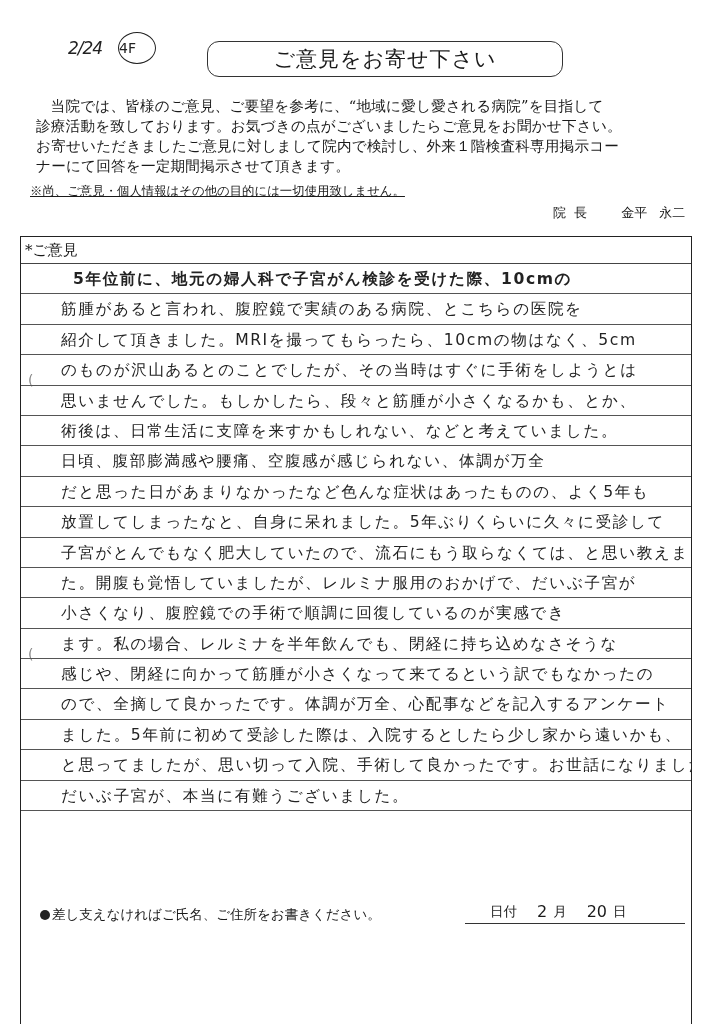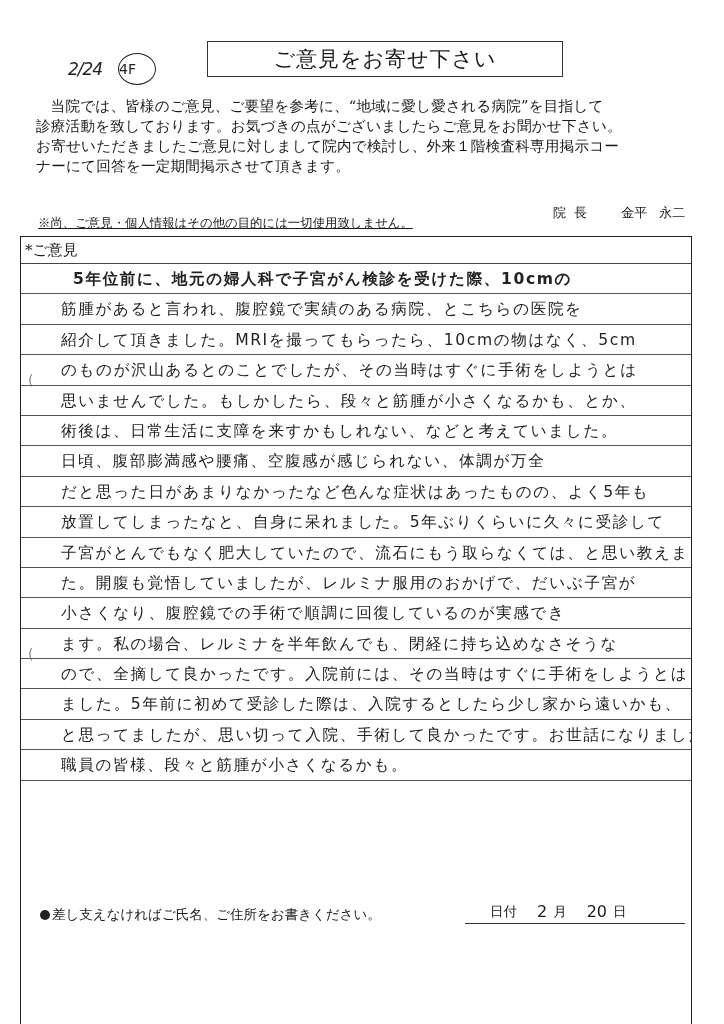--- a/index.html
+++ b/index.html
@@ -12,21 +12,20 @@
       height: 1024px;
       position: relative;
       overflow: hidden;
       font-family: "DejaVu Serif", "Liberation Serif", serif;
       color: #1a1a1a;
     }
     .annot {
       position: absolute;
       font-family: "DejaVu Sans", "Liberation Sans", sans-serif;
       color: #222;
-      margin-top: 21px;
     }
     .annot-date {
       left: 68px;
       top: 38px;
       font-size: 17px;
       font-style: italic;
       letter-spacing: -1px;
     }
     .annot-floor {
       left: 118px;
@@ -39,45 +38,44 @@
       line-height: 30px;
       text-align: left;
     }
     .title-box {
       position: absolute;
       left: 207px;
       top: 41px;
       width: 354px;
       height: 34px;
       border: 1.5px solid #333;
-      border-radius: 0;
+      border-radius: 12px;
       display: flex;
       align-items: center;
       justify-content: center;
       font-size: 21px;
       letter-spacing: 1px;
     }
     .intro {
       position: absolute;
       left: 36px;
       top: 96px;
       width: 672px;
       font-size: 14.6px;
       line-height: 20px;
       letter-spacing: 0.2px;
     }
     .intro p { margin: 0; }
     .intro .first-indent { text-indent: 1em; }
     .notice {
       position: absolute;
-      left: 38px;
+      left: 30px;
       top: 183px;
       font-size: 12.4px;
       text-decoration: underline;
-      margin-top: 32px;
     }
     .director {
       position: absolute;
       left: 553px;
       top: 204px;
       font-size: 13px;
       word-spacing: 8px;
     }
     .director .role { letter-spacing: 8px; margin-right: 14px; text-align: right; }
     .opinion-box {
@@ -188,24 +186,25 @@
   <div class="ruled-line">のものが沢山あるとのことでしたが、その当時はすぐに手術をしようとは</div>
   <div class="ruled-line">思いませんでした。もしかしたら、段々と筋腫が小さくなるかも、とか、</div>
   <div class="ruled-line">術後は、日常生活に支障を来すかもしれない、などと考えていました。</div>
   <div class="ruled-line">日頃、腹部膨満感や腰痛、空腹感が感じられない、体調が万全</div>
   <div class="ruled-line">だと思った日があまりなかったなど色んな症状はあったものの、よく5年も</div>
   <div class="ruled-line">放置してしまったなと、自身に呆れました。5年ぶりくらいに久々に受診して</div>
   <div class="ruled-line">子宮がとんでもなく肥大していたので、流石にもう取らなくては、と思い教えまし</div>
   <div class="ruled-line">た。開腹も覚悟していましたが、レルミナ服用のおかげで、だいぶ子宮が</div>
   <div class="ruled-line">小さくなり、腹腔鏡での手術で順調に回復しているのが実感でき</div>
   <div class="ruled-line">ます。私の場合、レルミナを半年飲んでも、閉経に持ち込めなさそうな</div>
-  <div class="ruled-line">ので、全摘して良かったです。入院前には、その当時はすぐに手術をしようとは</div>
+  <div class="ruled-line">感じや、閉経に向かって筋腫が小さくなって来てるという訳でもなかったの</div>
+  <div class="ruled-line">ので、全摘して良かったです。体調が万全、心配事などを記入するアンケート</div>
   <div class="ruled-line">ました。5年前に初めて受診した際は、入院するとしたら少し家から遠いかも、</div>
   <div class="ruled-line">と思ってましたが、思い切って入院、手術して良かったです。お世話になりました</div>
-  <div class="ruled-line">職員の皆様、段々と筋腫が小さくなるかも。</div>
+  <div class="ruled-line">だいぶ子宮が、本当に有難うございました。</div>
   <div class="ruled-line last"></div>
 </div>
 
 <div class="footer-note">
   <span class="bullet"></span><span>差し支えなければご氏名、ご住所をお書きください。</span>
 </div>
 
 <div class="date-field">
   <span class="lbl">日付</span>
   <span class="hand">2</span>

